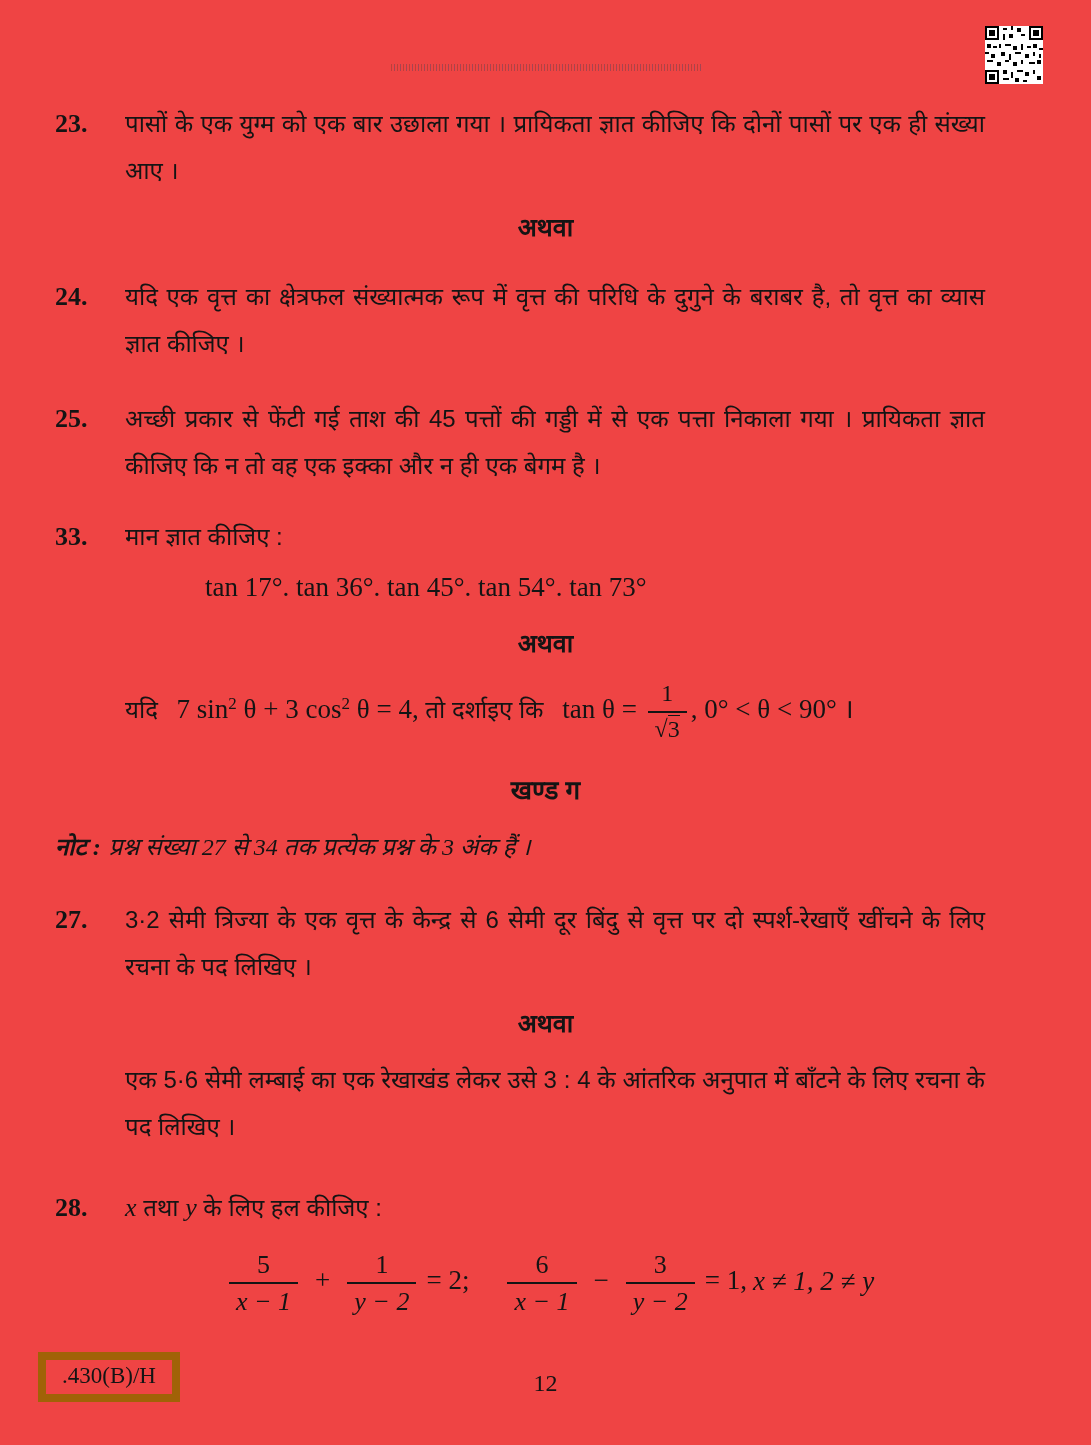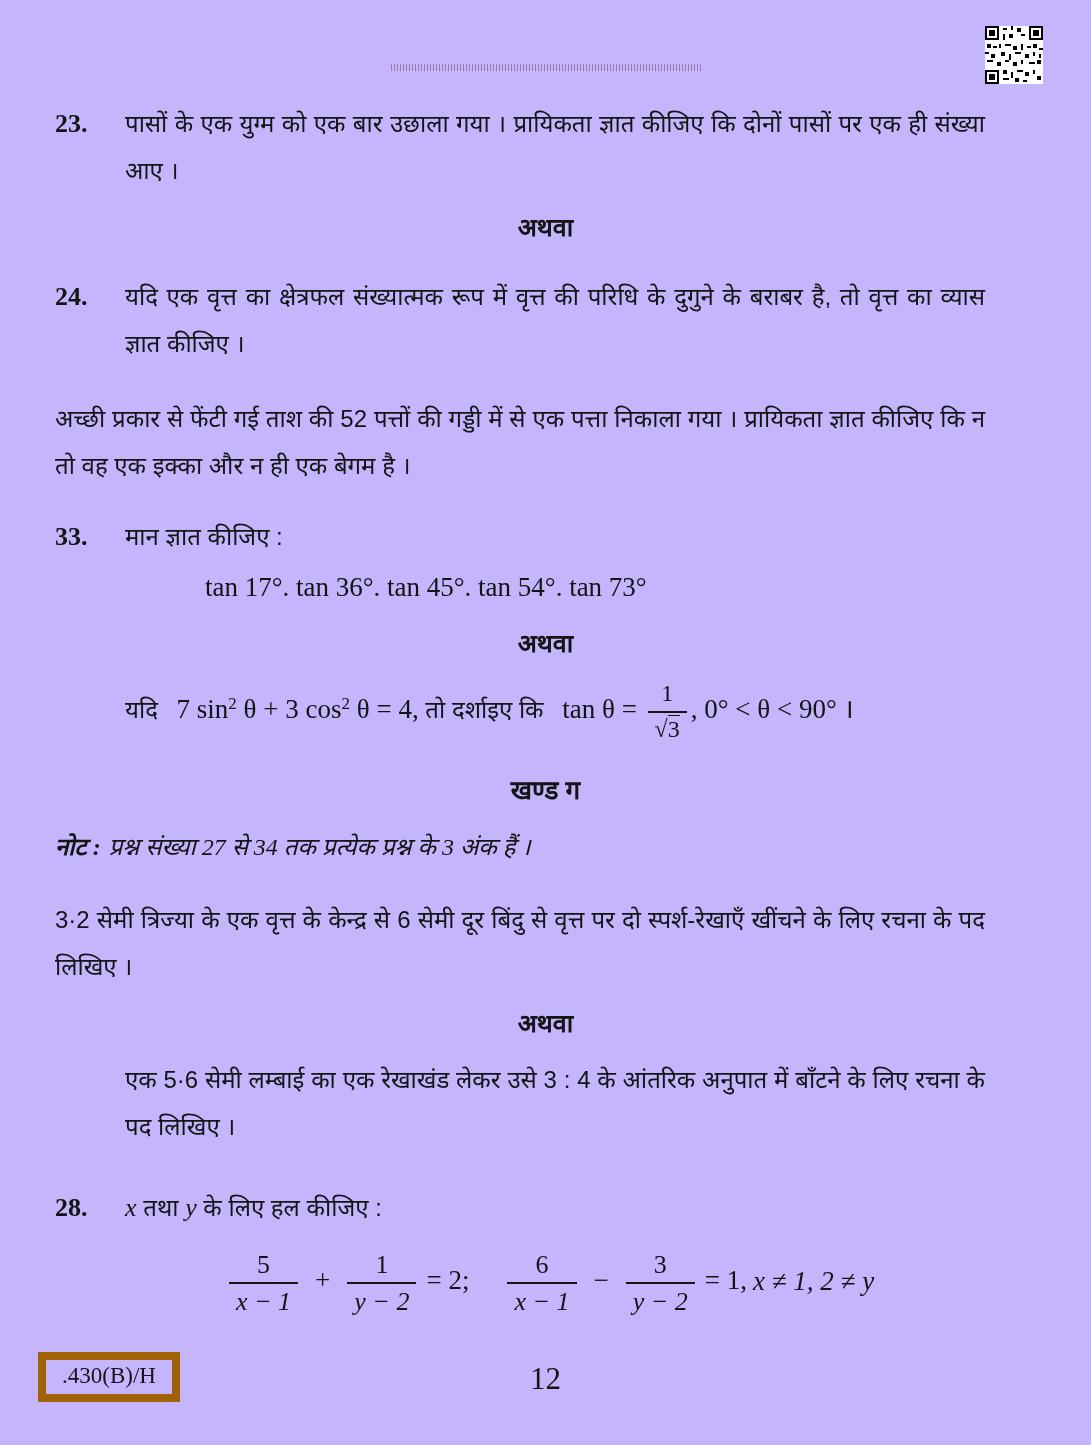--- a/index.html
+++ b/index.html
@@ -1,18 +1,18 @@
 <!DOCTYPE html>
 <html lang="hi"><head>
 <meta charset="utf-8">
 <style>
   html,body { margin:0; padding:0; background:#ffffff; }
   .page {
     position:relative; width:1091px; height:1445px; margin:0 auto;
-    background:#c4b5fd; color:#141414; overflow:hidden;
+    background:#ef4444; color:#141414; overflow:hidden;
     font-family:"Liberation Sans","DejaVu Sans",sans-serif;
   }
 
   
   .header { position:relative; height:100px; }
   .microtext {
     position:absolute; top:64px; left:50%; transform:translateX(-50%);
     width:310px; height:7px; opacity:.8;
     background:repeating-linear-gradient(90deg,
       rgba(140,60,45,.65) 0 1.5px, transparent 1.5px 3px,
@@ -65,21 +65,21 @@
   .ital { font-style:italic; }
   .mvar { font-family:"Liberation Serif",serif; font-style:italic; font-size:26px; }
 
   
   .footer-codebox {
     position:absolute; left:38px; bottom:43px; border:8px solid #a16207;
     padding:3px 16px 5px; font-family:"Liberation Serif",serif; font-size:23px;
   }
   .page-num {
     position:absolute; left:0; right:0; bottom:48px; text-align:center;
-    font-family:"Liberation Serif",serif; font-size:31px;
+    font-family:"Liberation Serif",serif; font-size:24px;
   }
 
   .mt26 { margin-top:26px; }
   .mt28 { margin-top:28px; }
   .mt24 { margin-top:24px; }
   .mt34 { margin-top:34px; }
 </style>
 </head>
 <body>
 
@@ -153,21 +153,22 @@
 
   <div class="or">अथवा</div>
 
 
   <div class="q mt26">
     <div class="qnum">24.</div>
     <div class="qtext">यदि एक वृत्त का क्षेत्रफल संख्यात्मक रूप में वृत्त की परिधि के दुगुने के बराबर है, तो वृत्त का व्यास ज्ञात कीजिए ।</div>
   </div>
 
   <div class="q mt28">
-    <div class="qtext">अच्छी प्रकार से फेंटी गई ताश की 52 पत्तों की गड्डी में से एक पत्ता निकाला गया । प्रायिकता ज्ञात कीजिए कि न तो वह एक इक्का और न ही एक बेगम है ।</div>
+    <div class="qnum">25.</div>
+    <div class="qtext">अच्छी प्रकार से फेंटी गई ताश की 45 पत्तों की गड्डी में से एक पत्ता निकाला गया । प्रायिकता ज्ञात कीजिए कि न तो वह एक इक्का और न ही एक बेगम है ।</div>
   </div>
 
   <div class="q mt24">
     <div class="qnum">33.</div>
     <div class="qtext">मान ज्ञात कीजिए :</div>
   </div>
 
   <div class="expr">tan 17°. tan 36°. tan 45°. tan 54°. tan 73°</div>
 
   <div class="or">अथवा</div>
@@ -180,20 +181,21 @@
     <span class="frac"><span class="num">1</span><span class="den"><span>√</span><span class="radicand">3</span></span></span><span class="m">, 0° &lt; θ &lt; 90° ।</span>
   </div>
 
   <div class="section-head">खण्ड ग</div>
 
   <div class="note">
     <span class="note-label">नोट :</span><span>प्रश्न संख्या 27 से 34 तक प्रत्येक प्रश्न के 3 अंक हैं ।</span>
   </div>
 
   <div class="q mt26">
+    <div class="qnum">27.</div>
     <div class="qtext">3·2 सेमी त्रिज्या के एक वृत्त के केन्द्र से 6 सेमी दूर बिंदु से वृत्त पर दो स्पर्श-रेखाएँ खींचने के लिए रचना के पद लिखिए ।</div>
   </div>
 
   <div class="or">अथवा</div>
 
   <div class="alt">एक 5·6 सेमी लम्बाई का एक रेखाखंड लेकर उसे 3 : 4 के आंतरिक अनुपात में बाँटने के लिए रचना के पद लिखिए ।</div>
 
   <div class="q mt34">
     <div class="qnum">28.</div>
     <div class="qtext">

